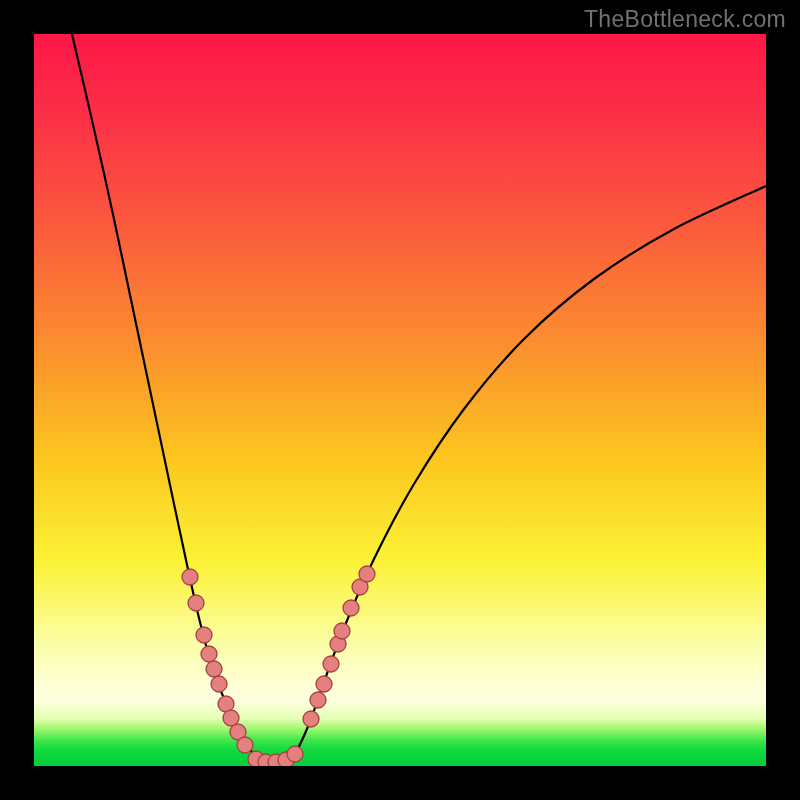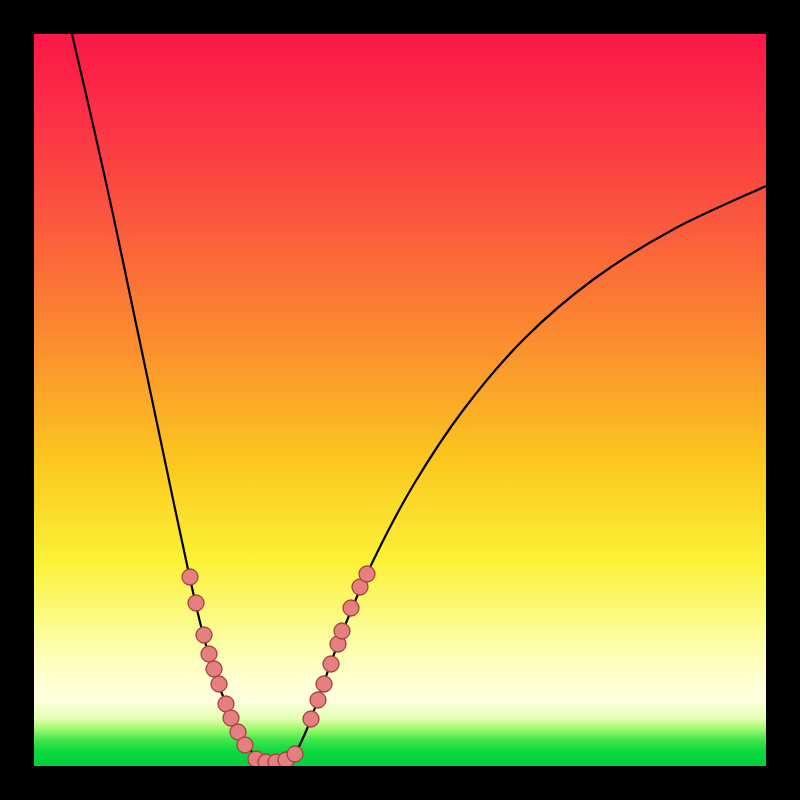--- a/index.html
+++ b/index.html
@@ -54,20 +54,21 @@
   svg.curve {
     position: absolute;
     inset: 0;
   }
 </style>
 </head>
 <body>
 
 <div class="frame">
 
+  <div class="watermark">TheBottleneck.com</div>
 
   <div class="plot">
     <svg class="curve" viewBox="0 0 732 732" preserveAspectRatio="none">
       <path id="curve-path" fill="none" stroke="#000000" stroke-width="2.2" d="M38,0 C41.7,15.8 53.0,64.2 60,95 C67.0,125.8 73.3,154.2 80,185 C86.7,215.8 93.3,248.3 100,280 C106.7,311.7 113.3,343.3 120,375 C126.7,406.7 134.2,442.5 140,470 C145.8,497.5 150.8,521.0 155,540 C159.2,559.0 161.7,570.3 165,584 C168.3,597.7 171.7,610.7 175,622 C178.3,633.3 181.7,643.0 185,652 C188.3,661.0 191.7,668.7 195,676 C198.3,683.3 202.2,690.5 205,696 C207.8,701.5 209.8,705.3 212,709 C214.2,712.7 215.8,715.5 218,718 C220.2,720.5 222.2,722.3 225,724 C227.8,725.7 231.7,727.3 235,728 C238.3,728.7 241.7,728.7 245,728 C248.3,727.3 252.2,725.7 255,724 C257.8,722.3 258.7,723.7 262,718 C265.3,712.3 270.3,701.7 275,690 C279.7,678.3 284.2,664.0 290,648 C295.8,632.0 301.7,614.5 310,594 C318.3,573.5 328.3,549.0 340,525 C351.7,501.0 365.0,475.0 380,450 C395.0,425.0 411.7,399.2 430,375 C448.3,350.8 468.3,326.7 490,305 C511.7,283.3 535.0,263.3 560,245 C585.0,226.7 611.3,210.5 640,195 C668.7,179.5 716.7,159.2 732,152"></path>
       <g id="dots">
           <circle cx="156" cy="543" r="8" fill="#e58080" stroke="#a8403f" stroke-width="1.3"></circle>
           <circle cx="162" cy="569" r="8" fill="#e58080" stroke="#a8403f" stroke-width="1.3"></circle>
           <circle cx="170" cy="601" r="8" fill="#e58080" stroke="#a8403f" stroke-width="1.3"></circle>
           <circle cx="175" cy="620" r="8" fill="#e58080" stroke="#a8403f" stroke-width="1.3"></circle>
           <circle cx="180" cy="635" r="8" fill="#e58080" stroke="#a8403f" stroke-width="1.3"></circle>

